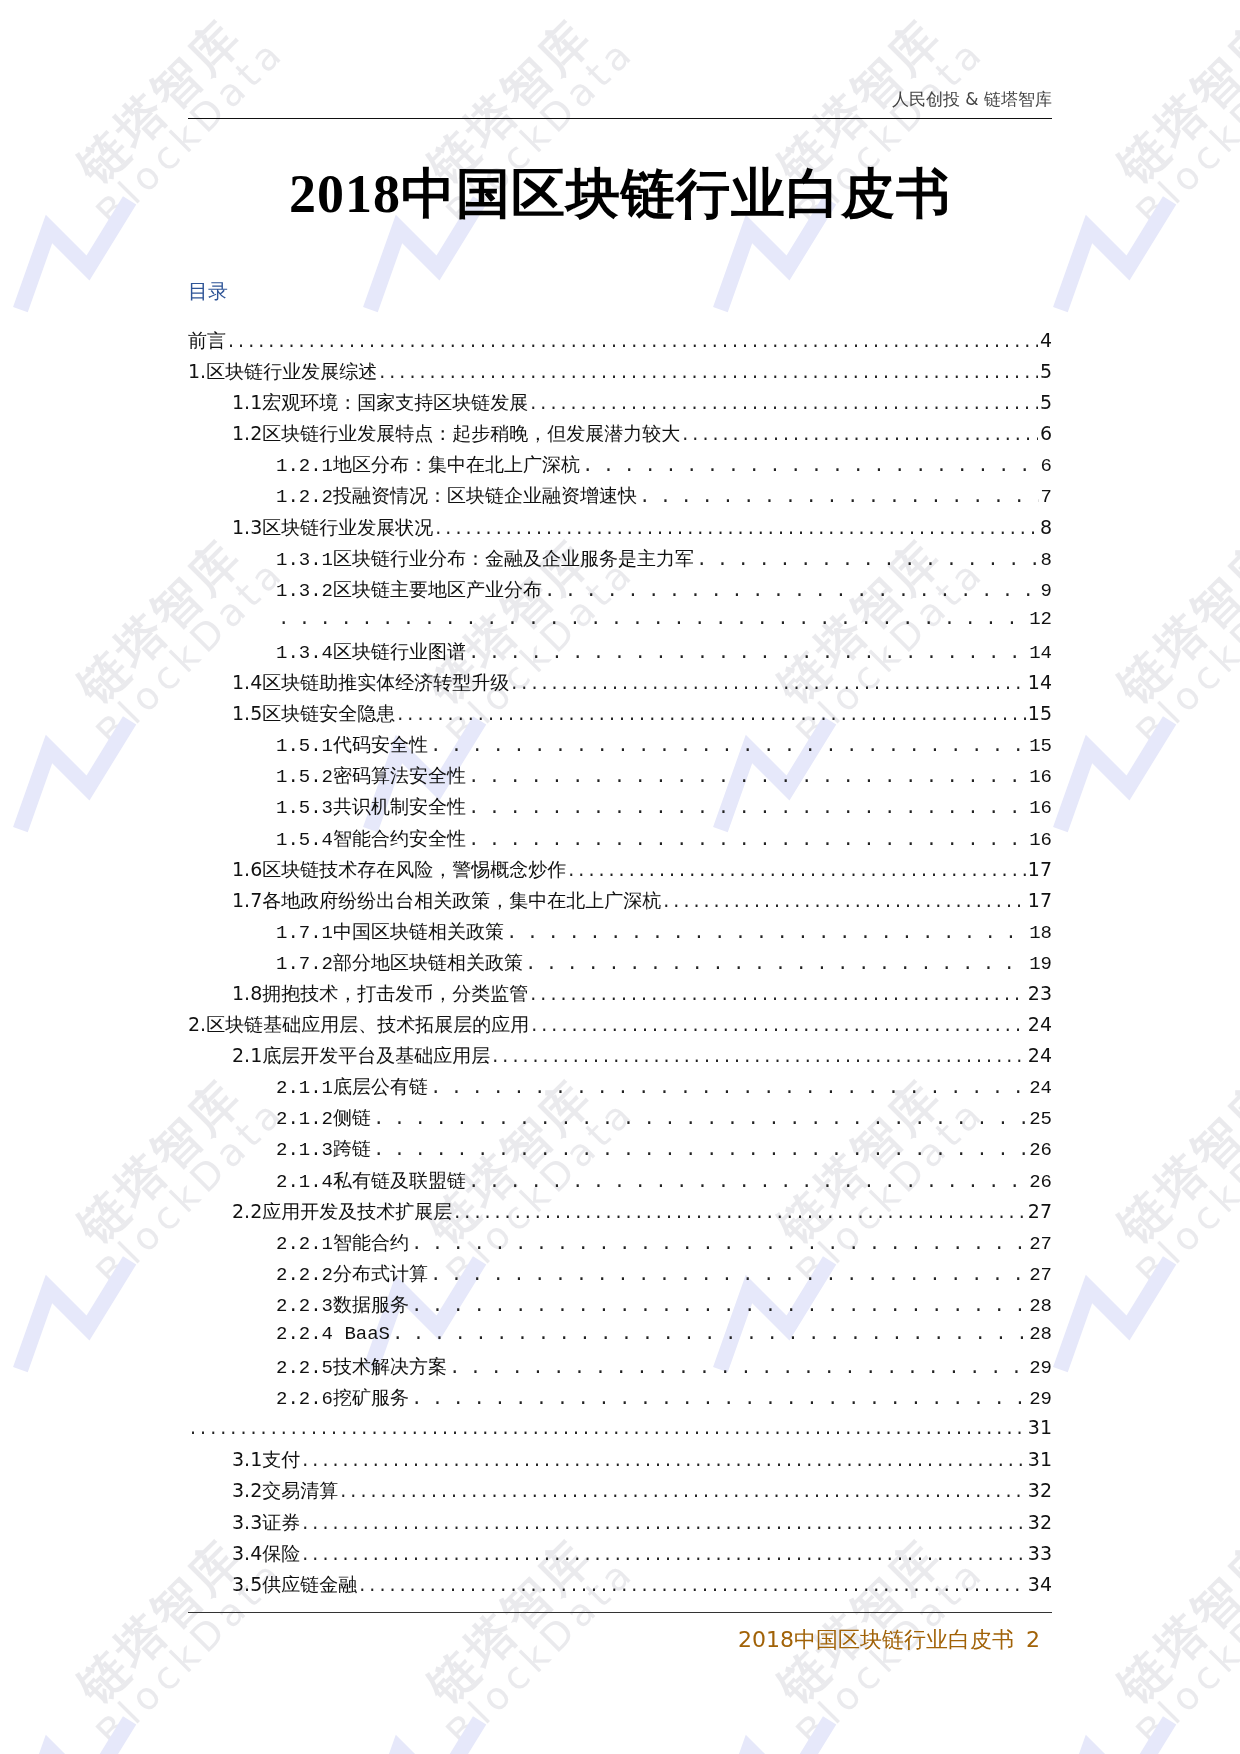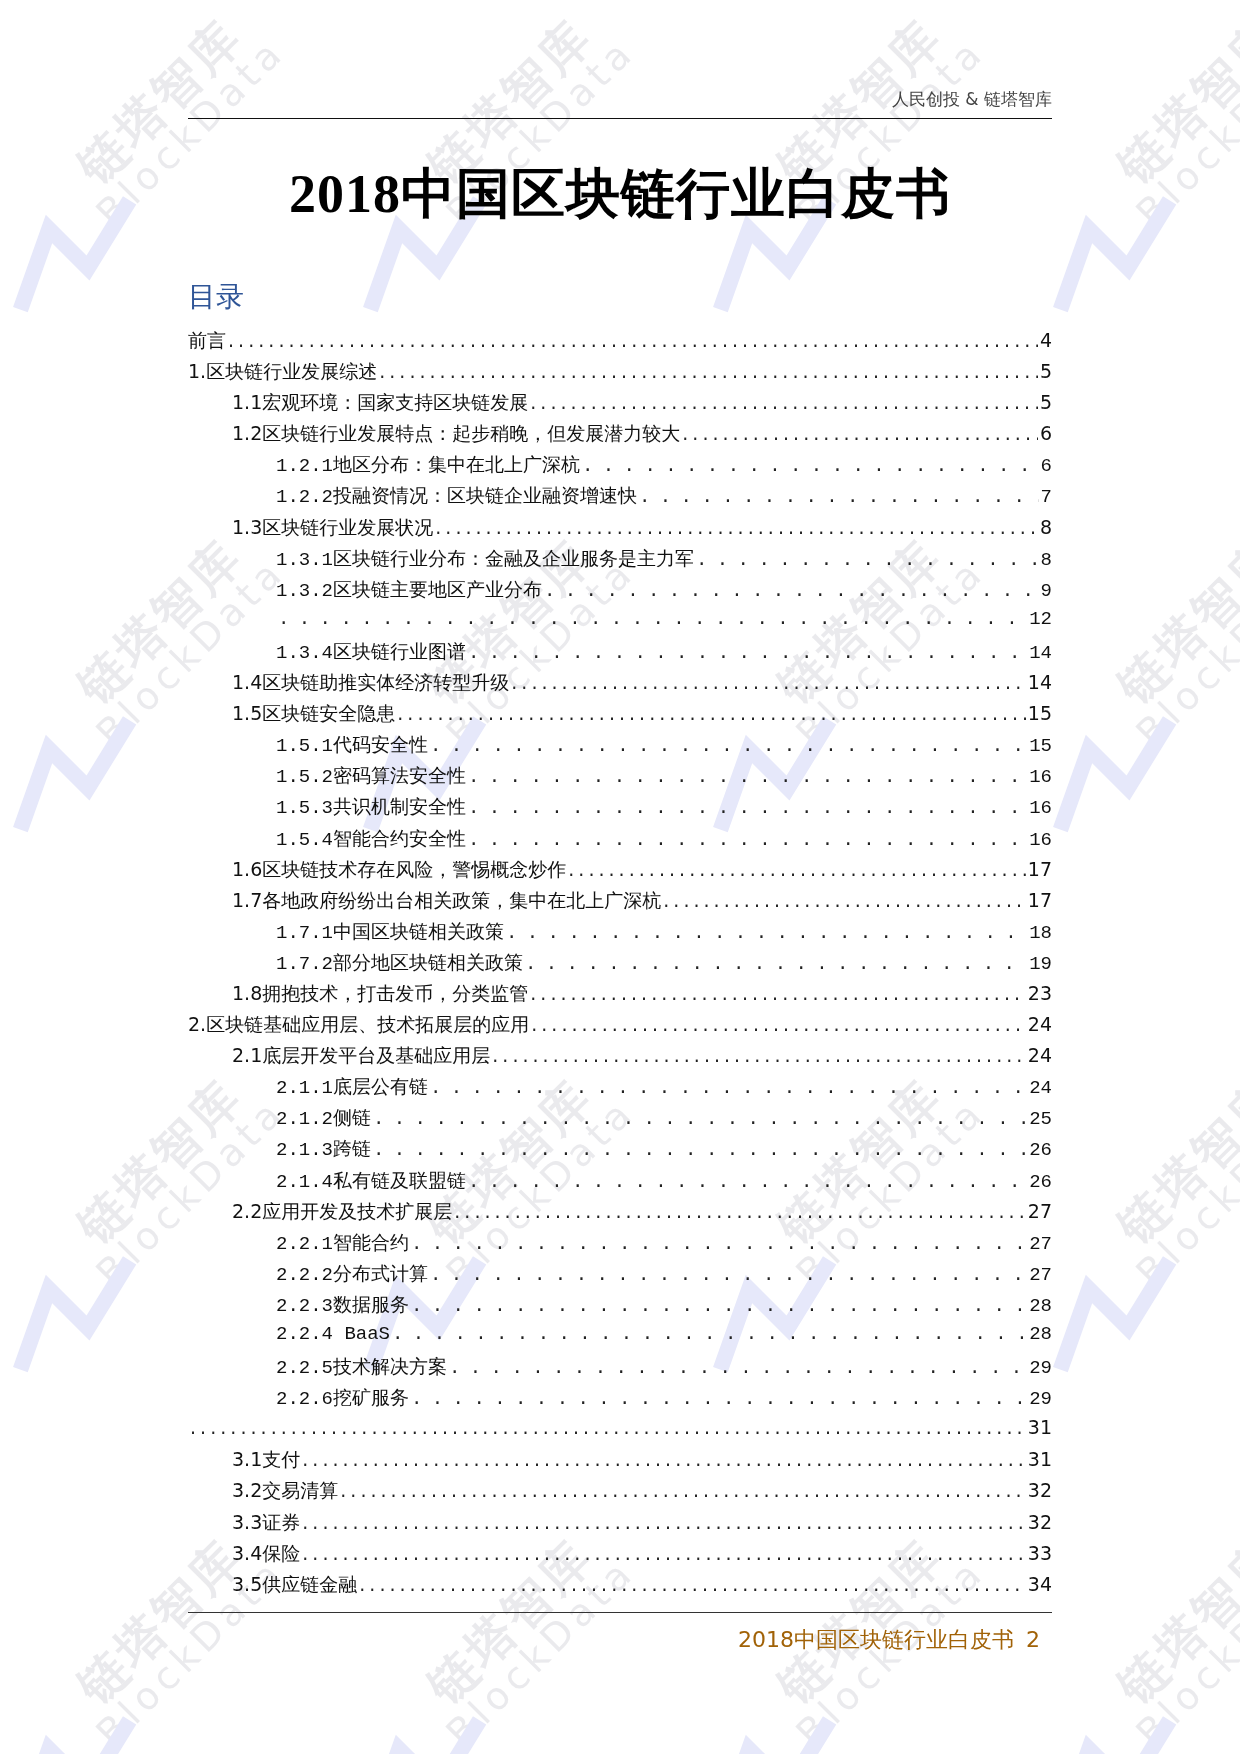--- a/index.html
+++ b/index.html
@@ -15,21 +15,21 @@
 
   .page { position: absolute; inset: 0; z-index: 1; padding-left: 24px; }
 
   .header-org { position: absolute; right: 188px; top: 88px; font-size: 17px; color: #444; }
   .header-rule { position: absolute; left: 188px; right: 188px; top: 118px; height: 0; border-top: 1.5px solid #111; }
 
   .doc-title { position: absolute; left: 0; right: 0; top: 158px; text-align: center;
                font-family: "Liberation Serif", "DejaVu Serif", serif; font-weight: bold;
                font-size: 54px; color: #000; letter-spacing: 1px; }
 
-  .toc-heading { position: absolute; left: 188px; top: 278px; font-size: 28px; color: #2f5597; text-align: center; }
+  .toc-heading { position: absolute; left: 188px; top: 278px; font-size: 20px; color: #2f5597; text-align: center; }
 
   .toc { position: absolute; left: 188px; width: 864px; top: 328px; }
   .toc-row { display: flex; align-items: baseline; height: 31.1px; font-size: 19px; color: #111; justify-content: flex-end; }
   .toc-row.l1 { padding-left: 0; }
   .toc-row.l2 { padding-left: 44px; }
   .toc-row.l3 { padding-left: 88px; font-family: Liberation Mono, monospace; }
   .toc-label { white-space: nowrap; flex: 0 0 auto; }
   .toc-dots { flex: 1 1 auto; overflow: hidden; white-space: nowrap; margin: 0 2px; color: #222; letter-spacing: 1.5px; }
   .toc-dots::after { content: ". . . . . . . . . . . . . . . . . . . . . . . . . . . . . . . . . . . . . . . . . . . . . . . . . . . . . . . . . . . . . . . . . . . . . . . . . . . . . . . . . . . . . . . . . . . . . . . . . . . . . . . . . . . . . . . . . . . . . . . . . . . . . . . . . . . . . . . . . . . . . . . . . . . . . . . . . . . . . . . . . . . . . . . . . . . . . . . . . . . . . . . . . . . . . ."; letter-spacing: -1px; }
   .toc-page { flex: 0 0 auto; text-align: right; }

